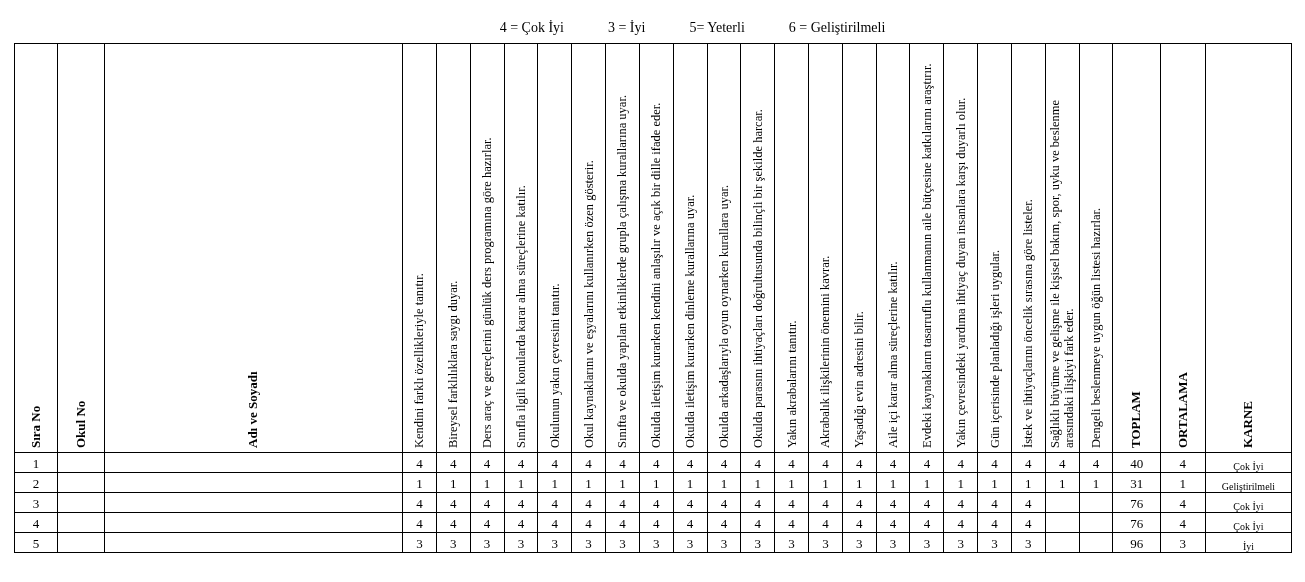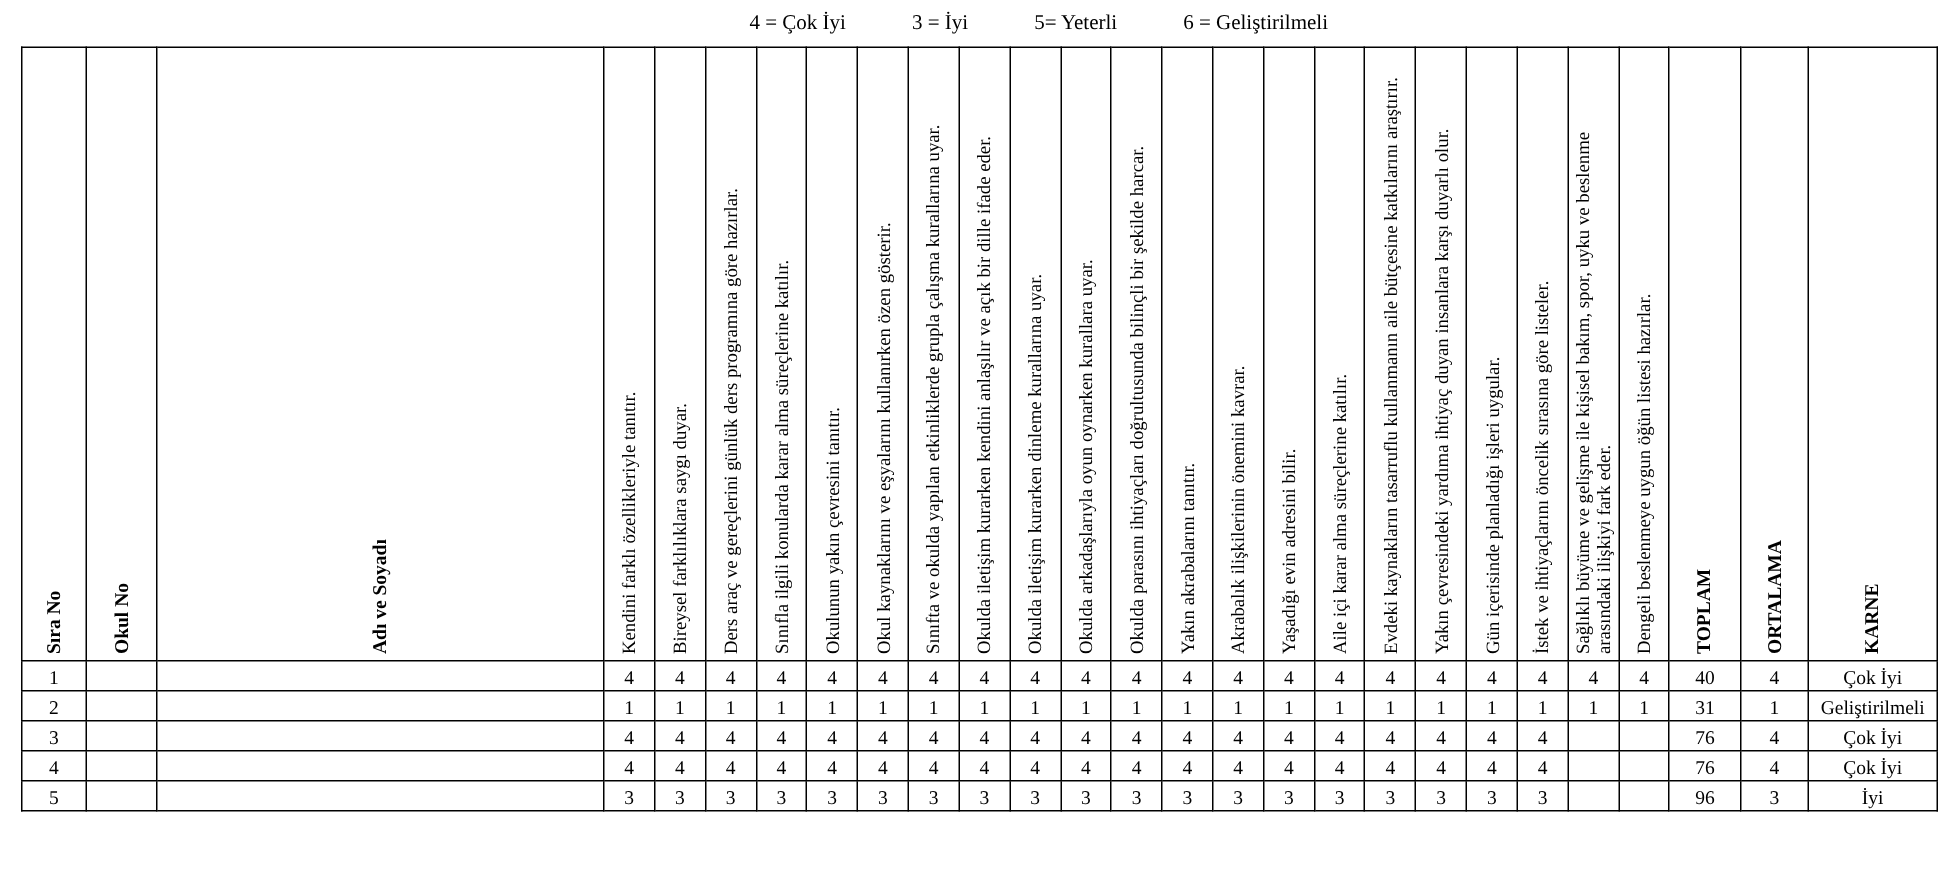--- a/index.html
+++ b/index.html
@@ -17,21 +17,21 @@
     font-size:17px;
     font-weight:bold;
     margin-top:10px;
     letter-spacing:0.2px;
   }
   .legend{
     display:flex;
     justify-content:center;
     gap:44px;
     font-size:14px;
-    margin-top:8px;
+    margin-top:20px;
     margin-bottom:7px;
     padding-left:80px;
   }
   .legend span{white-space:nowrap;}
 
   table.grid{
     border-collapse:collapse;
     table-layout:fixed;
     margin-left:14px;
     width:1278px;
@@ -68,21 +68,21 @@
   col.c-sira{width:38px;}
   col.c-okul{width:42px;}
   col.c-ad{width:264px;}
   col.c-q{width:30px;}
   col.c-toplam{width:42px;}
   col.c-ort{width:40px;}
   col.c-karne{width:76px;}
 
   tr.data td{height:19px;font-size:13px;font-family:"Liberation Serif",serif;}
   tr.data td.num{font-size:13px;}
-  tr.data td.karne{font-size:13px;}
+  tr.data td.karne{font-size:10px;}
   td.empty{}
 </style>
 </head>
 <body>
 
 <div class="page">
 
 
   <div class="legend">
     <span>4 = Çok İyi</span>

